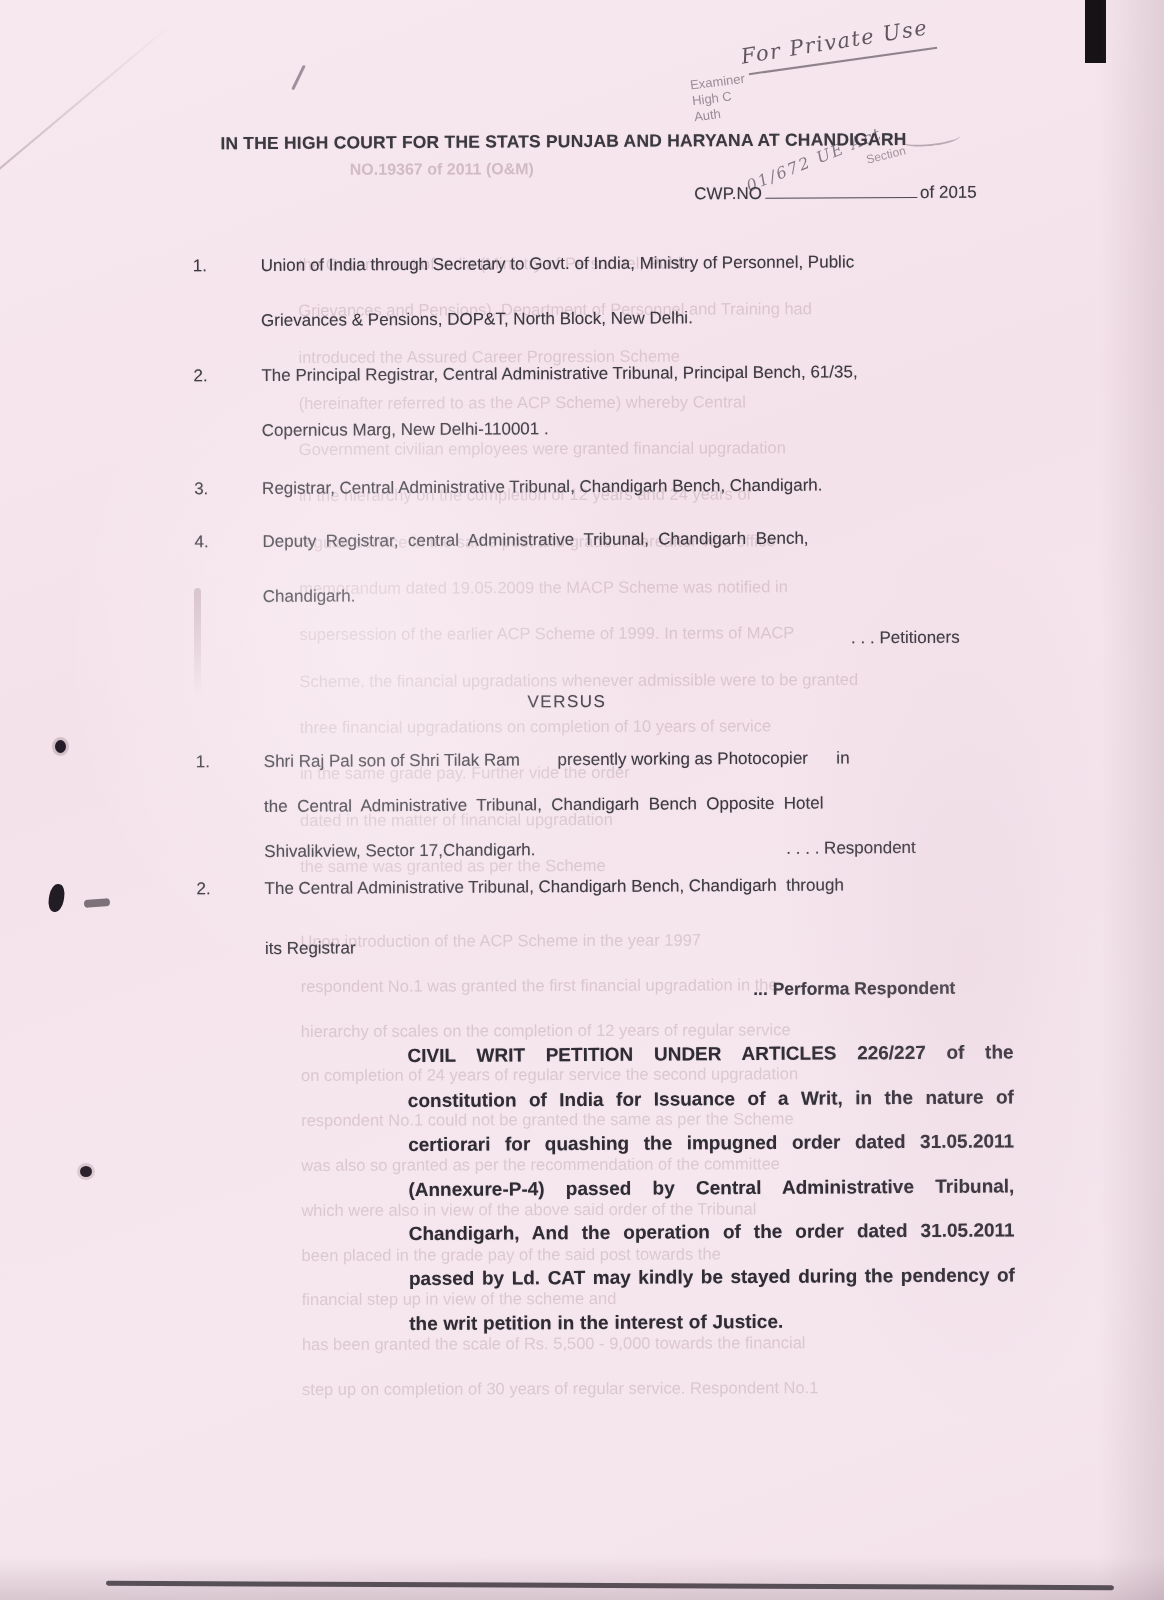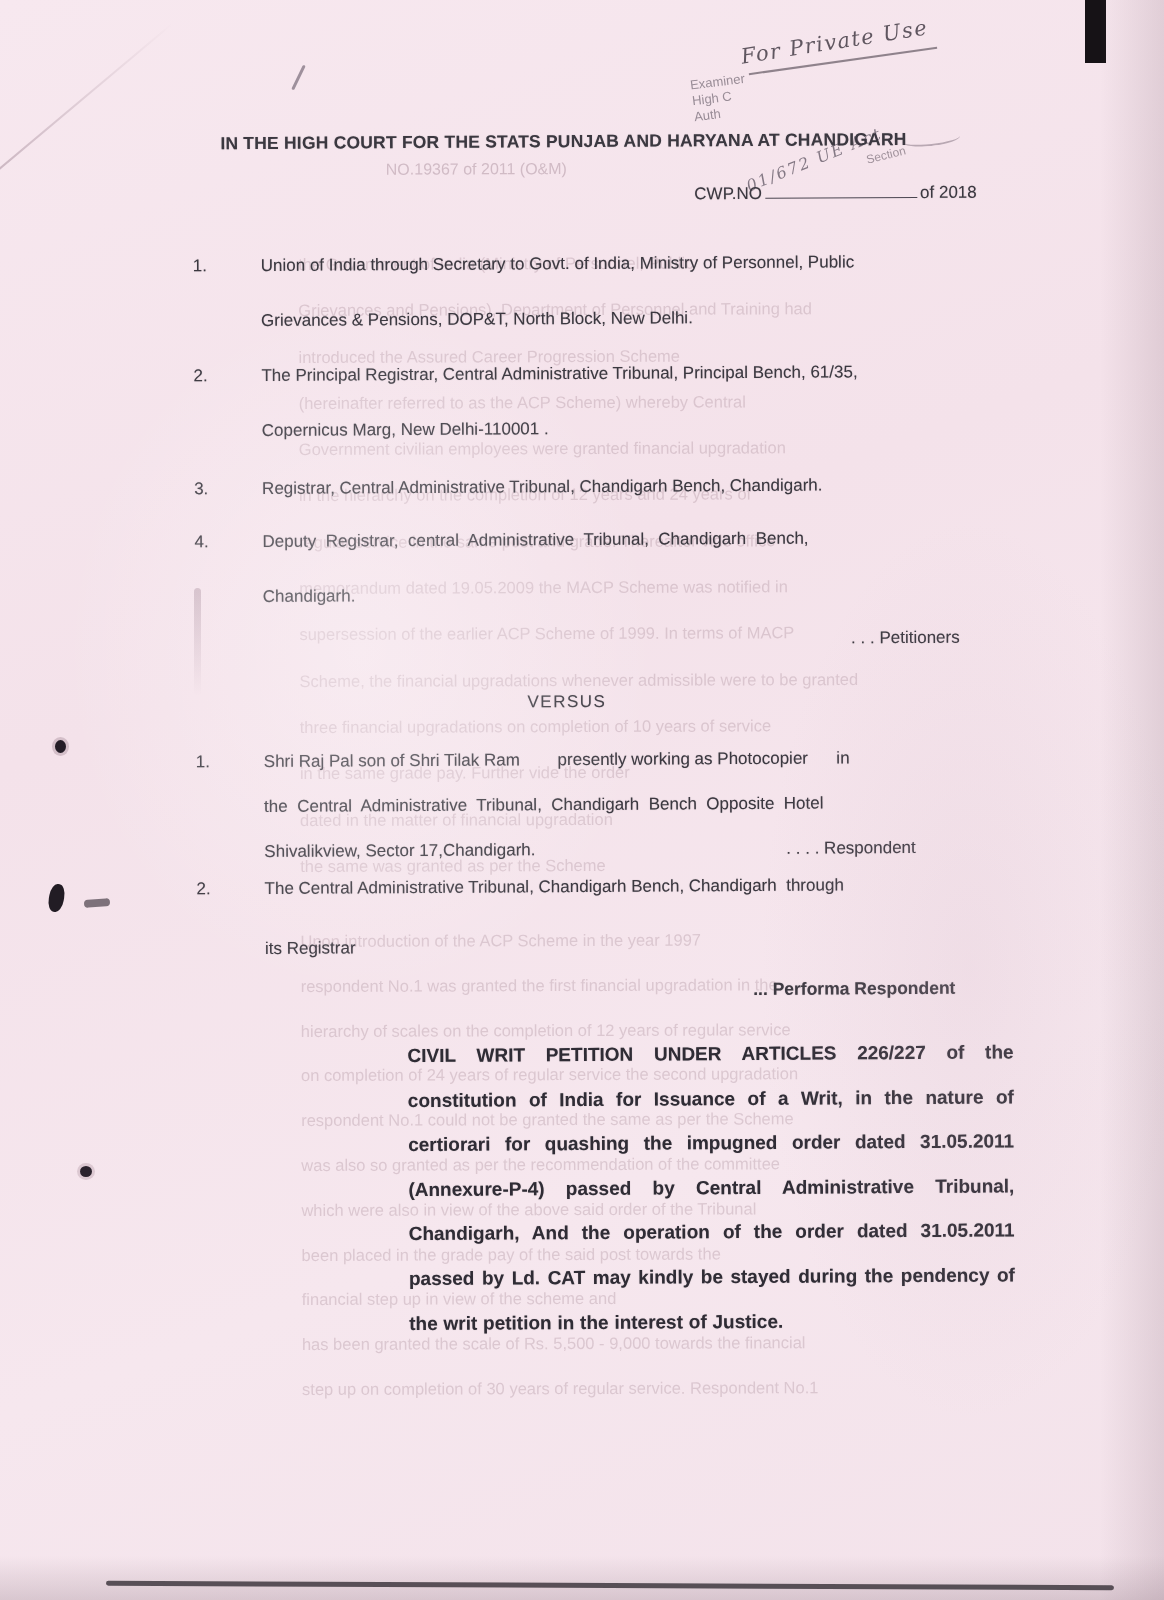--- a/index.html
+++ b/index.html
@@ -11,21 +11,21 @@
   }
   .abs{position:absolute;}
   
   .ghost-layer{position:absolute; inset:0; transform:rotate(-0.2deg); z-index:1; pointer-events:none;}
   .content{position:absolute; inset:0; transform:rotate(-0.35deg); z-index:2;
            text-shadow:0 0 1px rgba(59,56,64,0.35);}
   .stamps{position:absolute; inset:0; z-index:3; pointer-events:none;}
   .artifacts{position:absolute; inset:0; z-index:4; pointer-events:none;}
   
   .ghost{color:rgba(158,128,142,0.30); white-space:pre-line;}
-  .g-a{left:388px; top:160px; font-size:16px; font-weight:normal; color:rgba(158,128,142,0.42);}
+  .g-a{left:352px; top:160px; font-size:16px; font-weight:bold; color:rgba(158,128,142,0.42);}
   .g-b{left:300px; top:240px; width:700px; font-size:16.5px; line-height:46.3px;}
   .g-c{left:300px; top:918px; width:700px; font-size:16.5px; line-height:44.8px;}
   
   .title{left:170px; top:131px; width:795px; text-align:center;
          font-size:17.5px; font-weight:bold; letter-spacing:0.2px; margin:0;}
   .cwp-line{left:698px; top:184px; font-size:17px;}
   .cwp-blank{display:inline-block; width:152px; height:15px; margin:0 3px;
              border-bottom:1.6px solid #49444f; vertical-align:baseline;}
   .prow{left:196px; width:782px;}
   .prow .num{position:absolute; left:0; top:0; font-size:17px; line-height:55px;}
@@ -120,21 +120,21 @@
 financial step up in view of the scheme and
 has been granted the scale of Rs. 5,500 - 9,000 towards the financial
 step up on completion of 30 years of regular service. Respondent No.1</div>
   </div>
 
   <div class="content">
 
     <h1 class="abs title">IN THE HIGH COURT FOR THE STATS PUNJAB AND HARYANA AT CHANDIGARH</h1>
 
     <div class="abs cwp-line">
-      <span>CWP.NO</span><span class="cwp-blank"></span><span>of 2018</span>
+      <span>CWP.NO</span><span class="cwp-blank"></span><span>of 2015</span>
     </div>
 
     <div class="abs prow p1">
       <div class="num">1.</div>
       <div class="txt">Union of India through Secretary to Govt. of India, Ministry of Personnel, Public
 Grievances &amp; Pensions, DOP&amp;T, North Block, New Delhi.</div>
     </div>
     <div class="abs prow p2">
       <div class="num">2.</div>
       <div class="txt">The Principal Registrar, Central Administrative Tribunal, Principal Bench, 61/35,

